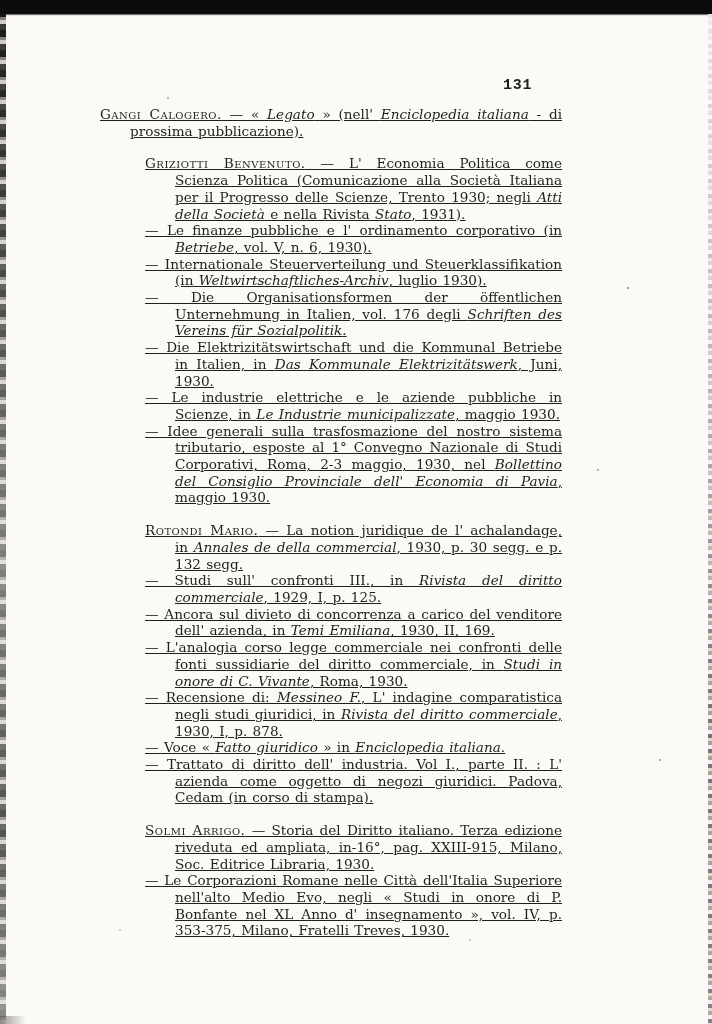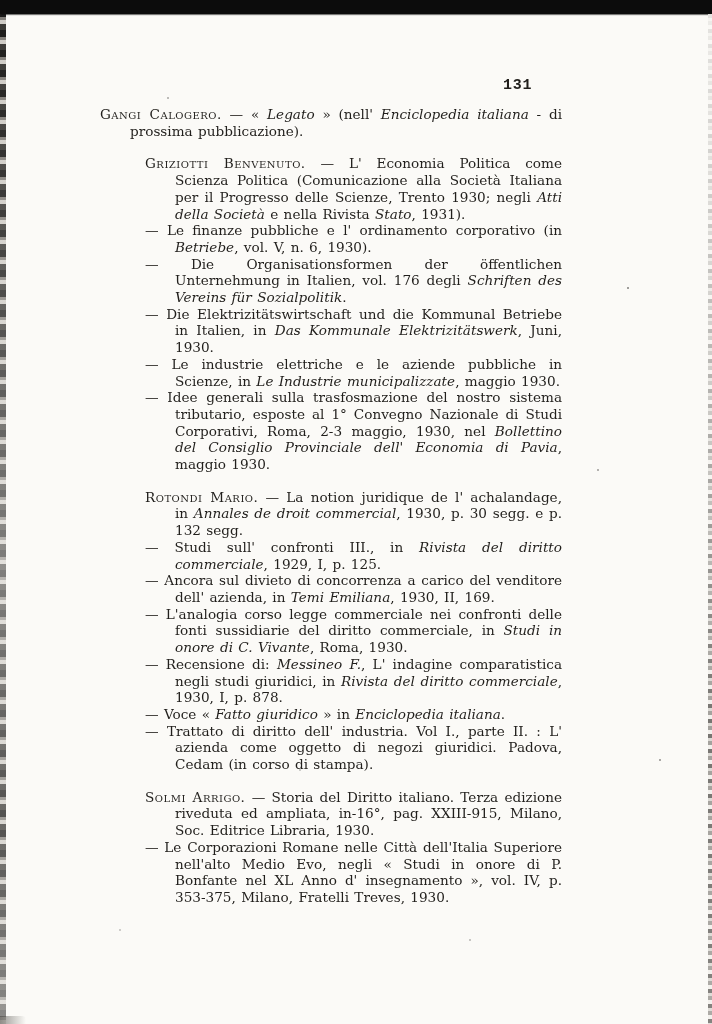--- a/index.html
+++ b/index.html
@@ -81,20 +81,21 @@
     font-size: 13.6px;
     line-height: 16.7px;
     text-align: justify;
     word-spacing: 1px;
   }
   .entry + .entry { margin-top: 16px; margin-left: 45px; }
   .para {
     margin: 0;
     padding-left: 30px;
     text-indent: -30px;
+    text-decoration: underline;
   }
   .sc {
     font-variant: small-caps;
     letter-spacing: 0.5px;
   }
   .it { font-style: italic; }
 </style>
 </head>
 <body>
 
@@ -104,27 +105,28 @@
   <div class="right-edge"></div>
   <div class="bottom-smudge"></div>
   <div class="page-number">131</div>
   <main class="bibliography">
       <div class="entry">
         <p class="para author"><span class="sc">Gangi Calogero.</span><span> — « </span><span class="it">Legato</span><span> » (nell' </span><span class="it">Enciclopedia italiana</span><span> - di prossima pubblicazione).</span></p>
       </div>
       <div class="entry">
         <p class="para author"><span class="sc">Griziotti Benvenuto.</span><span> — L' Economia Politica come Scienza Politica (Comunicazione alla Società Italiana per il Progresso delle Scienze, Trento 1930; negli </span><span class="it">Atti della Società</span><span> e nella Rivista </span><span class="it">Stato</span><span>, 1931).</span></p>
         <p class="para dash"><span>— Le finanze pubbliche e l' ordinamento corporativo (in </span><span class="it">Betriebe</span><span>, vol. V, n. 6, 1930).</span></p>
+        <p class="para dash"><span>— Internationale Steuerverteilung und Steuerklassifikation (in </span><span class="it">Weltwirtschaftliches-Archiv</span><span>, luglio 1930).</span></p>
         <p class="para dash"><span>— Die Organisationsformen der öffentlichen Unternehmung in Italien, vol. 176 degli </span><span class="it">Schriften des Vereins für Sozialpolitik</span><span>.</span></p>
         <p class="para dash"><span>— Die Elektrizitätswirtschaft und die Kommunal Betriebe in Italien, in </span><span class="it">Das Kommunale Elektrizitätswerk</span><span>, Juni, 1930.</span></p>
         <p class="para dash"><span>— Le industrie elettriche e le aziende pubbliche in Scienze, in </span><span class="it">Le Industrie municipalizzate</span><span>, maggio 1930.</span></p>
         <p class="para dash"><span>— Idee generali sulla trasfosmazione del nostro sistema tributario, esposte al 1° Convegno Nazionale di Studi Corporativi, Roma, 2-3 maggio, 1930, nel </span><span class="it">Bollettino del Consiglio Provinciale dell' Economia di Pavia</span><span>, maggio 1930.</span></p>
       </div>
       <div class="entry">
-        <p class="para author"><span class="sc">Rotondi Mario.</span><span> — La notion juridique de l' achalandage, in </span><span class="it">Annales de droit commercial</span><span>, 1930, p. 30 segg. e p. 132 segg.</span></p>
+        <p class="para author"><span class="sc">Rotondi Mario.</span><span> — La notion juridique de l' achalandage, in </span><span class="it">Annales de della commercial</span><span>, 1930, p. 30 segg. e p. 132 segg.</span></p>
         <p class="para dash"><span>— Studi sull' confronti III., in </span><span class="it">Rivista del diritto commerciale</span><span>, 1929, I, p. 125.</span></p>
         <p class="para dash"><span>— Ancora sul divieto di concorrenza a carico del venditore dell' azienda, in </span><span class="it">Temi Emiliana</span><span>, 1930, II, 169.</span></p>
         <p class="para dash"><span>— L'analogia corso legge commerciale nei confronti delle fonti sussidiarie del diritto commerciale, in </span><span class="it">Studi in onore di C. Vivante</span><span>, Roma, 1930.</span></p>
         <p class="para dash"><span>— Recensione di: </span><span class="it">Messineo F.</span><span>, L' indagine comparatistica negli studi giuridici, in </span><span class="it">Rivista del diritto commerciale</span><span>, 1930, I, p. 878.</span></p>
         <p class="para dash"><span>— Voce « </span><span class="it">Fatto giuridico</span><span> » in </span><span class="it">Enciclopedia italiana</span><span>.</span></p>
         <p class="para dash"><span>— Trattato di diritto dell' industria. Vol I., parte II. : L' azienda come oggetto di negozi giuridici. Padova, Cedam (in corso di stampa).</span></p>
       </div>
       <div class="entry">
         <p class="para author"><span class="sc">Solmi Arrigo.</span><span> — Storia del Diritto italiano. Terza edizione riveduta ed ampliata, in-16°, pag. XXIII-915, Milano, Soc. Editrice Libraria, 1930.</span></p>
         <p class="para dash"><span>— Le Corporazioni Romane nelle Città dell'Italia Superiore nell'alto Medio Evo, negli « Studi in onore di P. Bonfante nel XL Anno d' insegnamento », vol. IV, p. 353-375, Milano, Fratelli Treves, 1930.</span></p>

